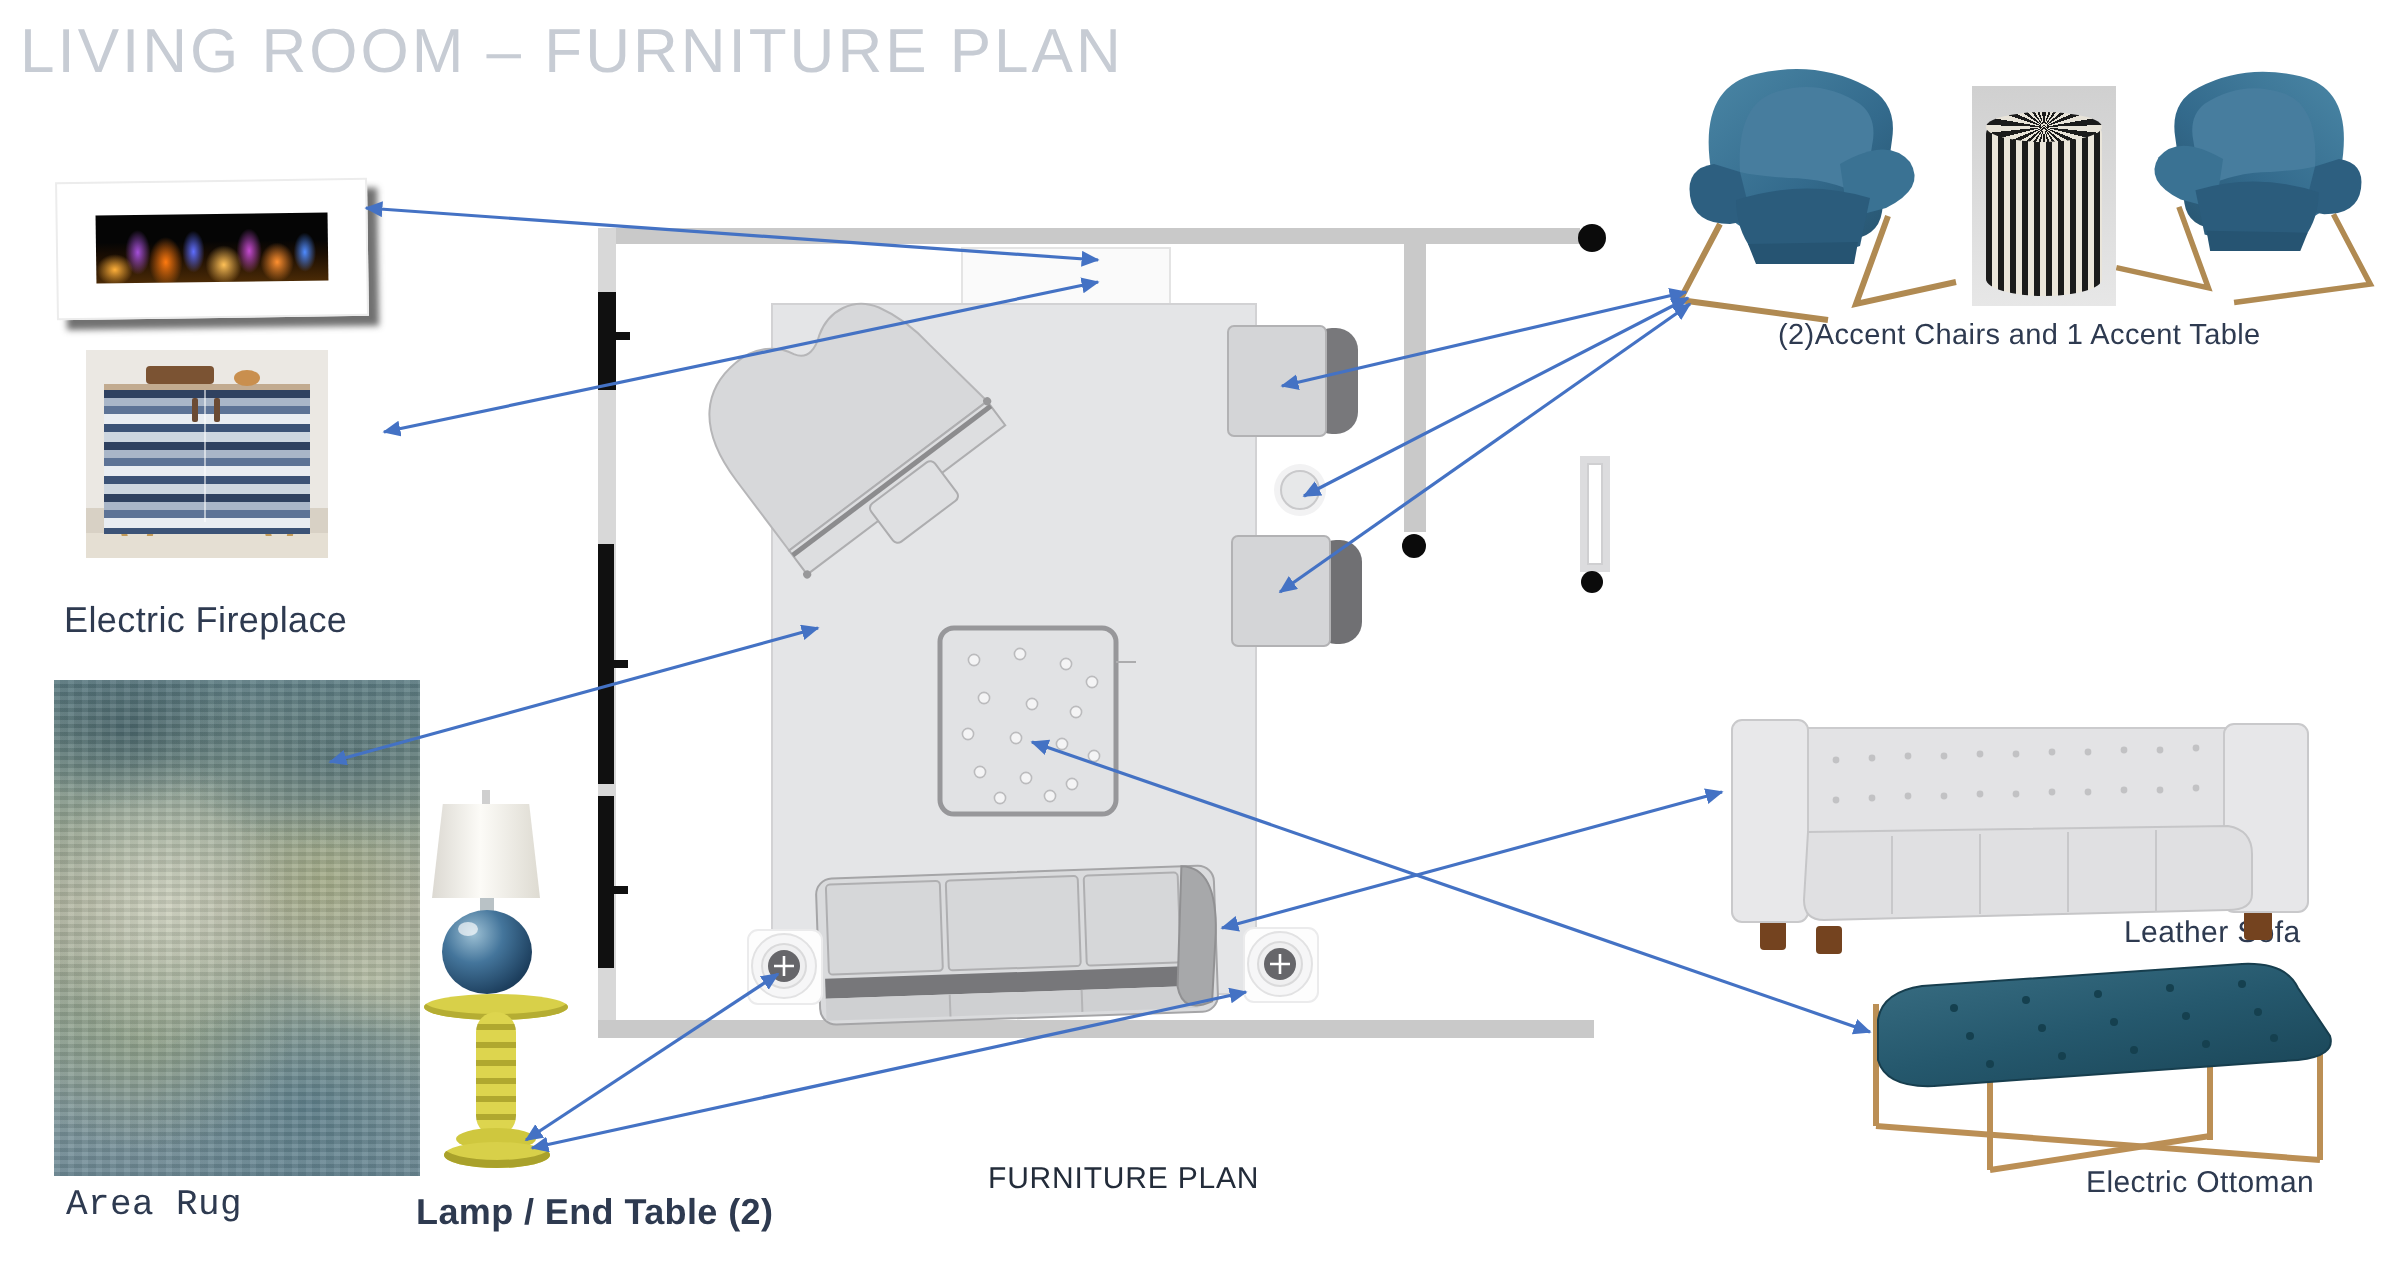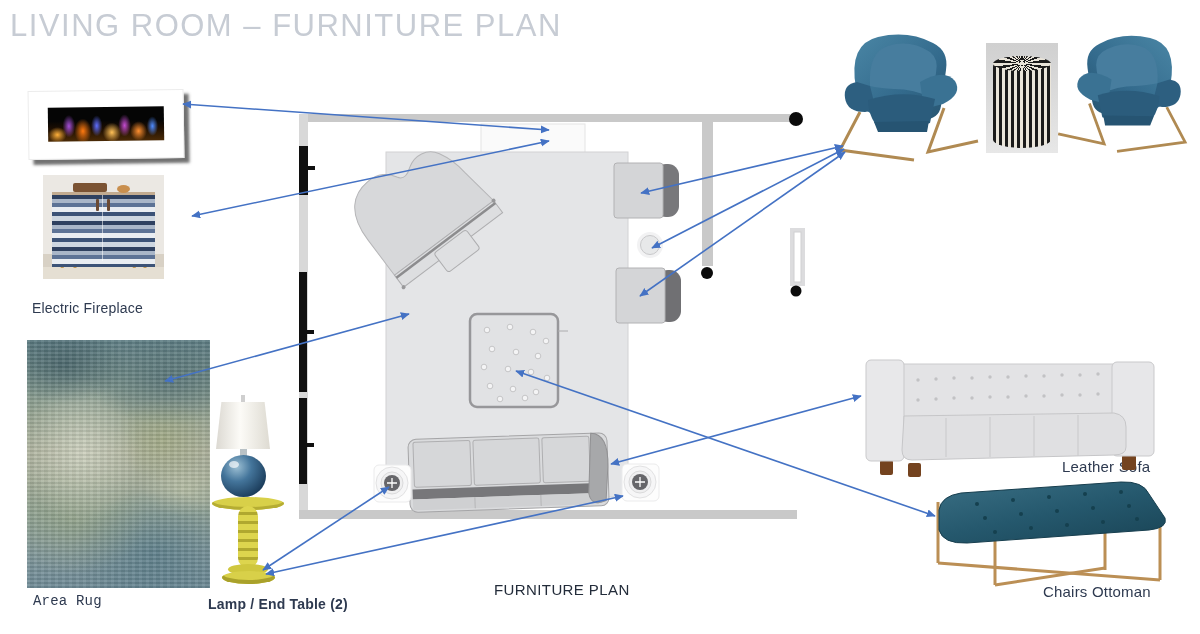--- a/index.html
+++ b/index.html
@@ -12,21 +12,21 @@
   #stage{
     position:relative;width:1200px;height:634px;background:#fff;overflow:hidden;
     font-family:"Liberation Sans","DejaVu Sans",sans-serif;
   }
   
   .page-title{
     position:absolute;left:10px;top:8px;font-size:31px;font-weight:400;
     letter-spacing:1.5px;color:var(--title-color);white-space:nowrap;
   }
   .prod-label{
-    position:absolute;font-size:14px;color:var(--label-color);
+    position:absolute;font-size:18px;color:var(--label-color);
     letter-spacing:.2px;white-space:nowrap;
   }
   #lbl-fireplace{left:32px;top:300px;}
   #lbl-rug{left:33px;top:593px;font-family:Liberation Mono, monospace;}
   #lbl-lamp{left:208px;top:596px;font-weight:bold;}
   #lbl-chairs{left:889px;top:160px;font-size:14.5px;}
   #lbl-sofa{left:1062px;top:458px;font-size:15px;}
   #lbl-ottoman{left:1043px;top:583px;font-size:15px;}
   .caption{
     position:absolute;left:494px;top:581px;font-size:15px;color:var(--caption-color);
@@ -257,22 +257,23 @@
           <circle cx="142" cy="55" r="2"></circle>
         <circle cx="178" cy="52" r="2"></circle>
           <circle cx="212" cy="49" r="2"></circle>
       </g>
     </svg>
   </div>
 
   <span class="prod-label" id="lbl-fireplace">Electric Fireplace</span>
   <span class="prod-label" id="lbl-rug">Area Rug</span>
   <span class="prod-label" id="lbl-lamp">Lamp / End Table (2)</span>
+  <span class="prod-label" id="lbl-chairs">(2)Accent Chairs and 1 Accent Table</span>
   <span class="prod-label" id="lbl-sofa">Leather Sofa</span>
-  <span class="prod-label" id="lbl-ottoman">Chairs Ottoman</span>
+  <span class="prod-label" id="lbl-ottoman">Electric Ottoman</span>
   <div class="caption">FURNITURE PLAN</div>
 
   <svg id="plan-svg" width="1200" height="634" viewBox="0 0 1200 634">
     <defs>
       <marker id="ah" markerWidth="10" markerHeight="9" refX="8.2" refY="4" orient="auto-start-reverse" markerUnits="userSpaceOnUse">
         <path id="ah-path" d="M0 0 L9 4 L0 8 Z" fill="#4472C4"></path>
       </marker>
     </defs>
 
     <g>

